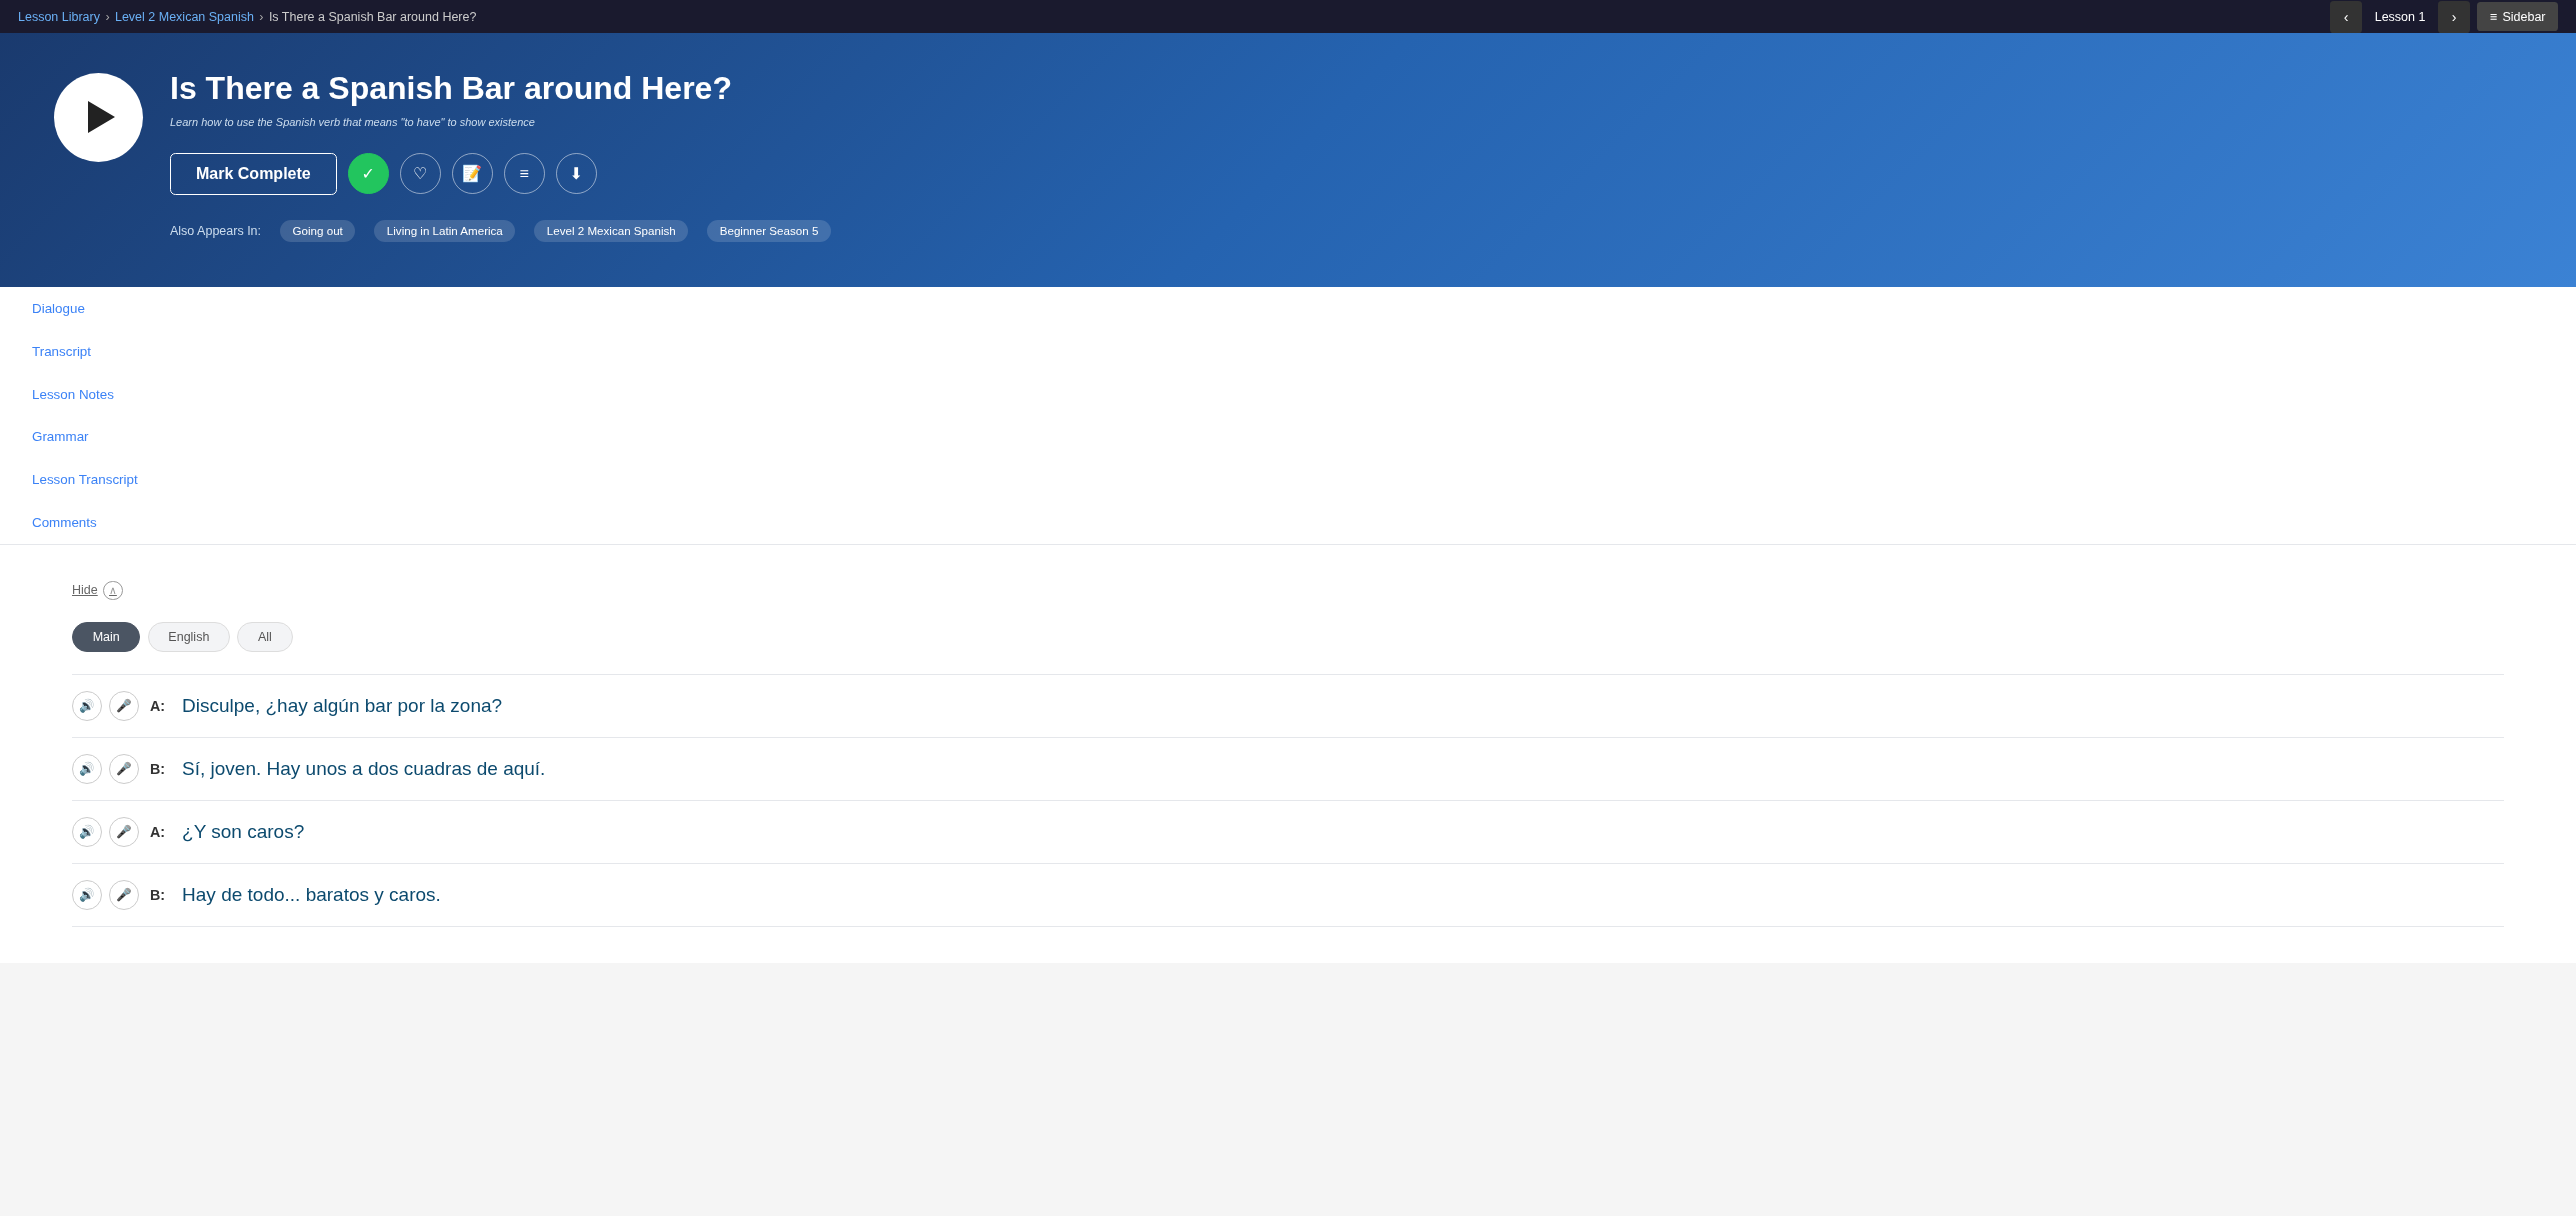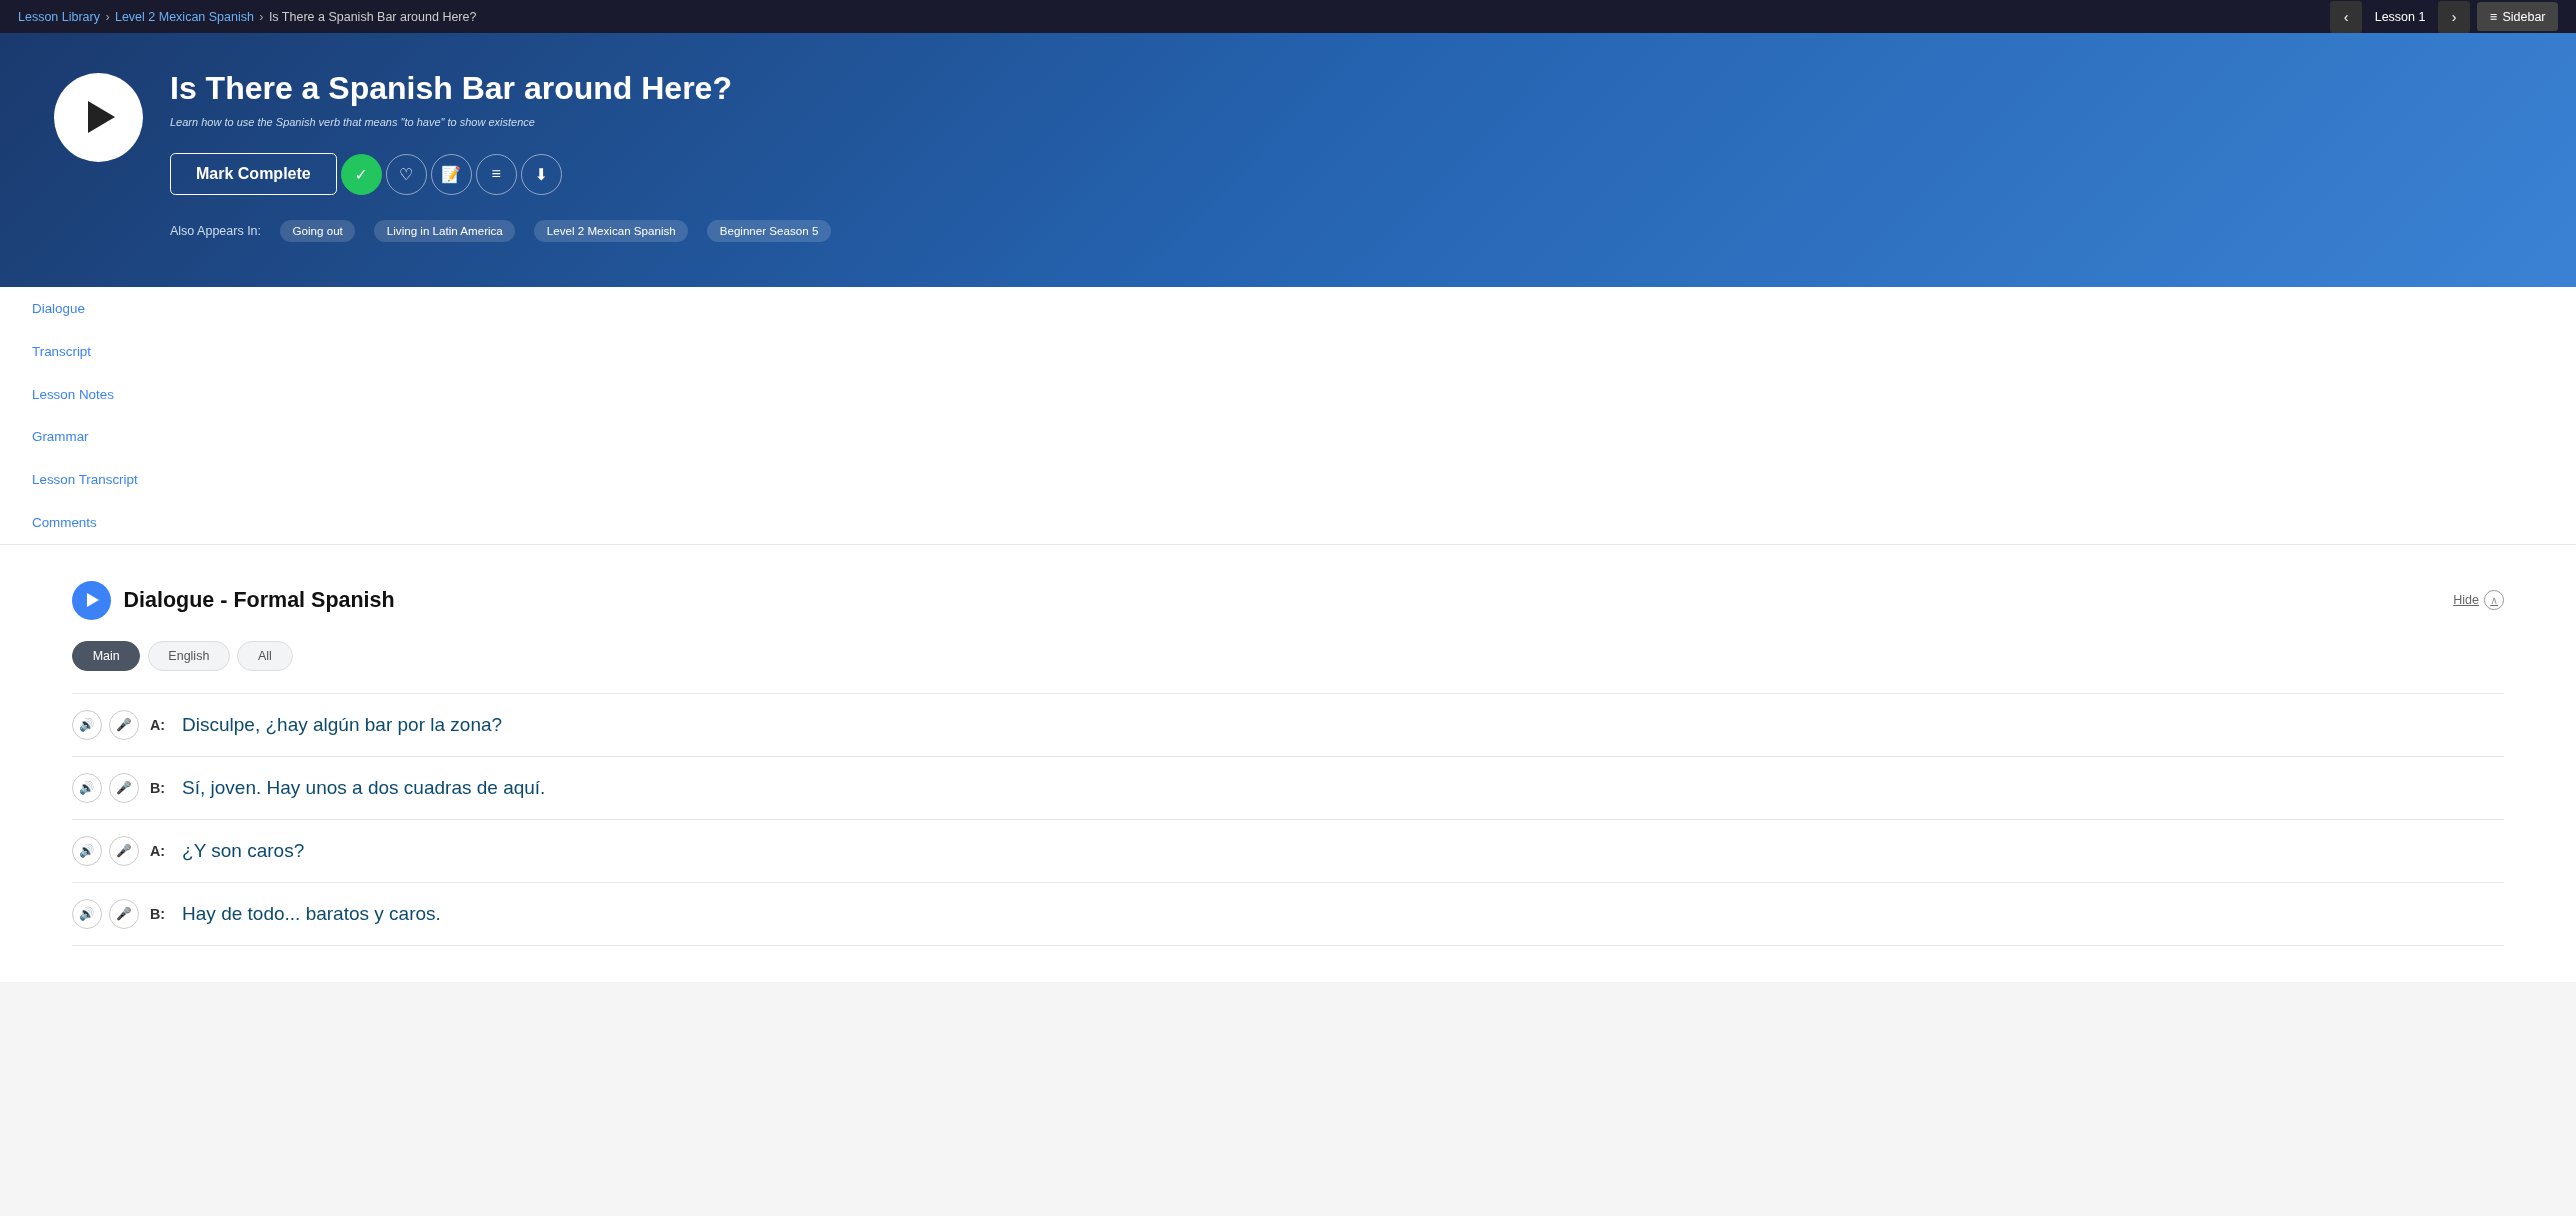--- a/index.html
+++ b/index.html
@@ -103,22 +103,22 @@
       line-height: 1.2;
     }
     .hero-subtitle {
       color: #cde;
       font-size: 11px;
       margin-bottom: 25px;
       font-style: italic;
     }
     .hero-actions {
       display: flex;
-      align-items: center;
-      gap: 4px;
+      align-items: flex-start;
+      gap: 11px;
       margin-bottom: 25px;
     }
     .mark-complete-btn {
       background: transparent;
       border: 1.8px solid #fff;
       color: #fff;
       padding: 10.7px 25px;
       font-size: 16px;
       font-weight: 600;
       border-radius: 5.4px;
@@ -345,26 +345,20 @@
   <a class="tab-item">Transcript</a>
   <a class="tab-item">Lesson Notes</a>
   <a class="tab-item">Grammar</a>
   <a class="tab-item">Lesson Transcript</a>
   <a class="tab-item">Comments</a>
 </nav>
 
 <main class="main-content">
 
   <div class="dialogue-header">
-    <div class="dialogue-header-left">
-      <div class="play-btn-small">
-        <div class="play-triangle-sm"></div>
-      </div>
-      <h2 class="dialogue-title">Dialogue - Formal Spanish</h2>
-    </div>
     <button class="hide-btn">
       <span>Hide</span>
       <span class="hide-chevron">∧</span>
     </button>
   </div>
 
   <div class="filter-btns">
     <button class="filter-btn active">Main</button>
     <button class="filter-btn">English</button>
     <button class="filter-btn">All</button>

